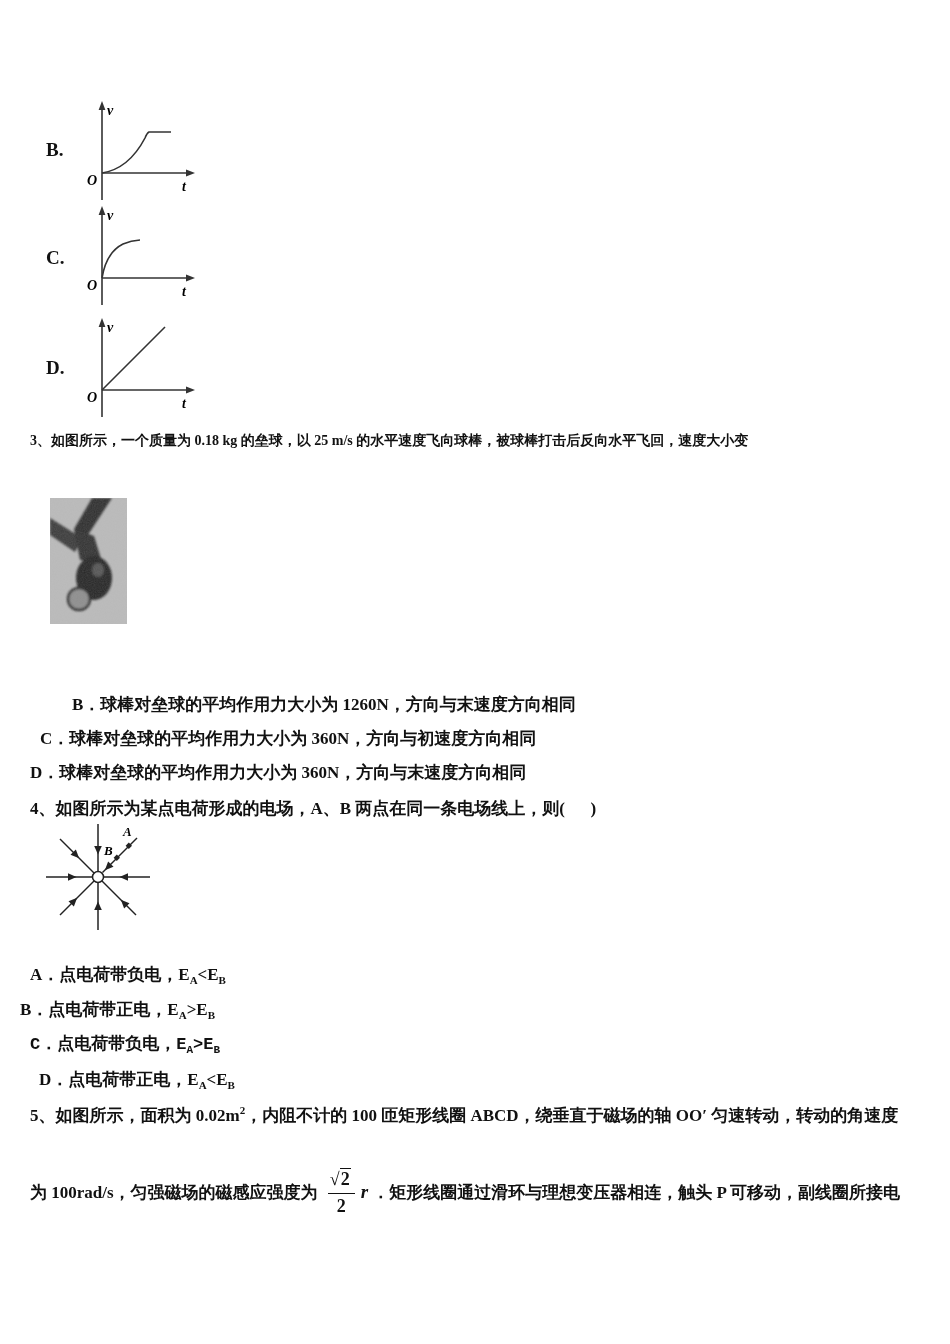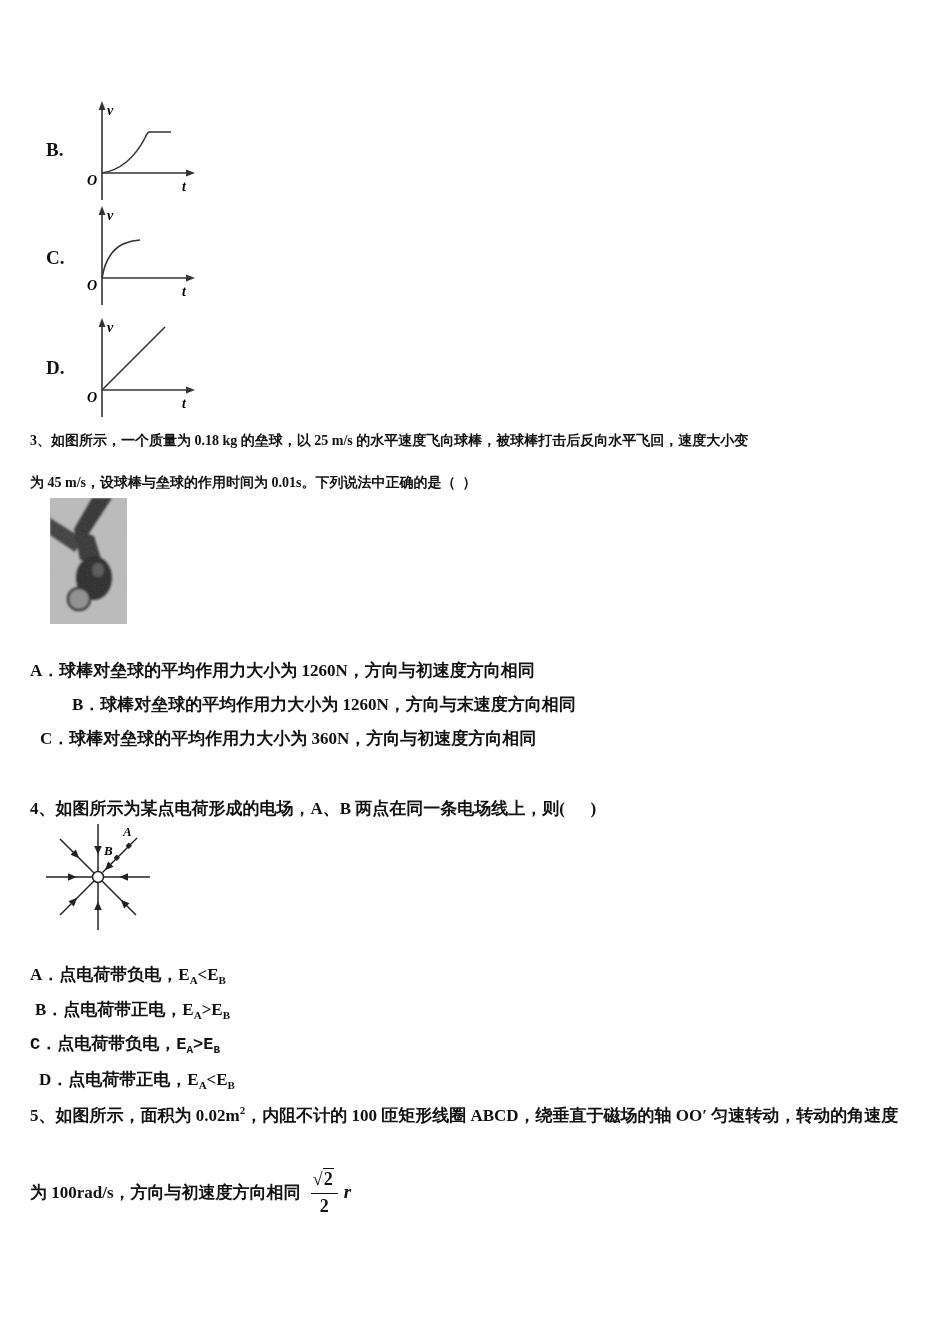--- a/index.html
+++ b/index.html
@@ -77,21 +77,20 @@
       <polygon points="17,1 13.6,10 20.4,10"></polygon>
       <polygon points="110,73 101,69.6 101,76.4"></polygon>
     </g>
     <text class="axis-label" x="22" y="15">v</text>
     <text class="axis-label" x="97" y="91">t</text>
     <text class="axis-label" x="2" y="85">O</text>
   </svg>
 
   <div class="abs" style="left:30px;top:420px;width:900px;">
     <div class="qline">3、如图所示，一个质量为 0.18 kg 的垒球，以 25 m/s 的水平速度飞向球棒，被球棒打击后反向水平飞回，速度大小变</div>
-    <div class="qline">为 45 m/s，设球棒与垒球的作用时间为 0.01s。下列说法中正确的是（  ）</div>
   </div>
 
   <svg class="abs" style="left:50px;top:498px;" width="77" height="126" viewBox="0 0 77 126">
     <defs>
       <filter id="soft">
           <feGaussianBlur stdDeviation="1.3"></feGaussianBlur>
         </filter>
       <filter id="grain">
         <feTurbulence type="fractalNoise" baseFrequency="0.9" numOctaves="2" result="n"></feTurbulence>
         <feColorMatrix in="n" type="matrix" values="0 0 0 0 0.4  0 0 0 0 0.4  0 0 0 0 0.4  0 0 0 0.5 0"></feColorMatrix>
@@ -102,23 +101,23 @@
       <path d="M42,0 L62,0 L36,40 L24,31 Z" fill="#2f2f2f"></path>
       <path d="M0,20 L32,40 L25,54 L0,37 Z" fill="#3a3a3a"></path>
       <path d="M24,31 L44,38 L52,64 L30,62 Z" fill="#303030"></path>
       <ellipse cx="44" cy="80" rx="18" ry="22" fill="#262626"></ellipse>
       <ellipse cx="48" cy="72" rx="6" ry="7" fill="#555555"></ellipse>
       <circle cx="29" cy="101" r="11" fill="#8f8f8f" stroke="#2a2a2a" stroke-width="2.5"></circle>
     </g>
     <rect x="0" y="0" width="77" height="126" filter="url(#grain)" opacity="0.45"></rect>
   </svg>
 
-  <div class="abs opt" style="left:30px;top:659px;"><span>A．</span><span>球棒对垒球的平均作用力大小为 1260N，方向与初速度方向相同</span></div>
   <div class="abs opt" style="left:30px;top:693px;margin-left:42px;"><span>B．</span><span>球棒对垒球的平均作用力大小为 1260N，方向与末速度方向相同</span></div>
   <div class="abs opt" style="left:30px;top:727px;margin-left:10px;"><span>C．</span><span>球棒对垒球的平均作用力大小为 360N，方向与初速度方向相同</span></div>
+  <div class="abs opt" style="left:30px;top:761px;"><span>D．</span><span>球棒对垒球的平均作用力大小为 360N，方向与末速度方向相同</span></div>
 
   <div class="abs line" style="left:30px;top:795px;">4、如图所示为某点电荷形成的电场，A、B 两点在同一条电场线上，则(      )</div>
 
   <svg class="abs" style="left:40px;top:822px;" width="135" height="125" viewBox="0 0 135 125">
     <g stroke="#222" stroke-width="1.5" fill="none">
       <line x1="58" y1="2" x2="58" y2="49.5"></line>
       <line x1="58" y1="108" x2="58" y2="60.5"></line>
       <line x1="6" y1="55" x2="52.5" y2="55"></line>
       <line x1="110" y1="55" x2="63.5" y2="55"></line>
       <line x1="20" y1="17" x2="54" y2="51"></line>
@@ -153,28 +152,29 @@
         </g>
       <rect x="74.5" y="33.5" width="4.5" height="4.5" transform="rotate(45 76.8 35.8)"></rect>
       <rect x="86.5" y="21.5" width="4.5" height="4.5" transform="rotate(45 88.8 23.8)"></rect>
     </g>
     <circle cx="58" cy="55" r="5.5" fill="#ffffff" stroke="#222" stroke-width="1.5"></circle>
     <text class="pt-label" x="64" y="33">B</text>
     <text class="pt-label" x="83" y="14">A</text>
   </svg>
 
   <div class="abs opt" style="left:30px;top:963px;"><span>A．</span><span>点电荷带负电，</span><span>E</span><sub>A</sub><span>&lt;</span><span>E</span><sub>B</sub></div>
-  <div class="abs opt" style="left:35px;top:998px;"><span>B．</span><span>点电荷带正电，</span><span>E</span><sub>A</sub><span>&gt;</span><span>E</span><sub>B</sub></div>
+  <div class="abs opt" style="left:20px;top:998px;"><span>B．</span><span>点电荷带正电，</span><span>E</span><sub>A</sub><span>&gt;</span><span>E</span><sub>B</sub></div>
   <div class="abs opt" style="left:30px;top:1033px;font-family:Liberation Mono, monospace;"><span>C．</span><span>点电荷带负电，</span><span>E</span><sub>A</sub><span>&gt;</span><span>E</span><sub>B</sub></div>
   <div class="abs opt" style="left:30px;top:1068px;margin-left:9px;"><span>D．</span><span>点电荷带正电，</span><span>E</span><sub>A</sub><span>&lt;</span><span>E</span><sub>B</sub></div>
 
   <div class="abs line" style="left:30px;top:1096px;"><span>5、如图所示，面积为 0.02m</span><sup style="font-size:11px;">2</sup><span>，内阻不计的 100 匝矩形线圈 ABCD，绕垂直于磁场的轴 OO′ 匀速转动，转动的角速度</span></div>
 
   <div class="abs q5row" style="left:30px;top:1152px;">
-    <span>为 100rad/s，方向与初速度方向相同 </span>
+    <span>为 100rad/s，匀强磁场的磁感应强度为 </span>
     <span class="frac">
       <span class="num"><span>√</span><span class="radicand">2</span></span>
       <span class="den">2</span>
     </span>
     <span class="unit">r</span>
+    <span>．矩形线圈通过滑环与理想变压器相连，触头 P 可移动，副线圈所接电</span>
   </div>
 
 </div>
 
 </body></html>

